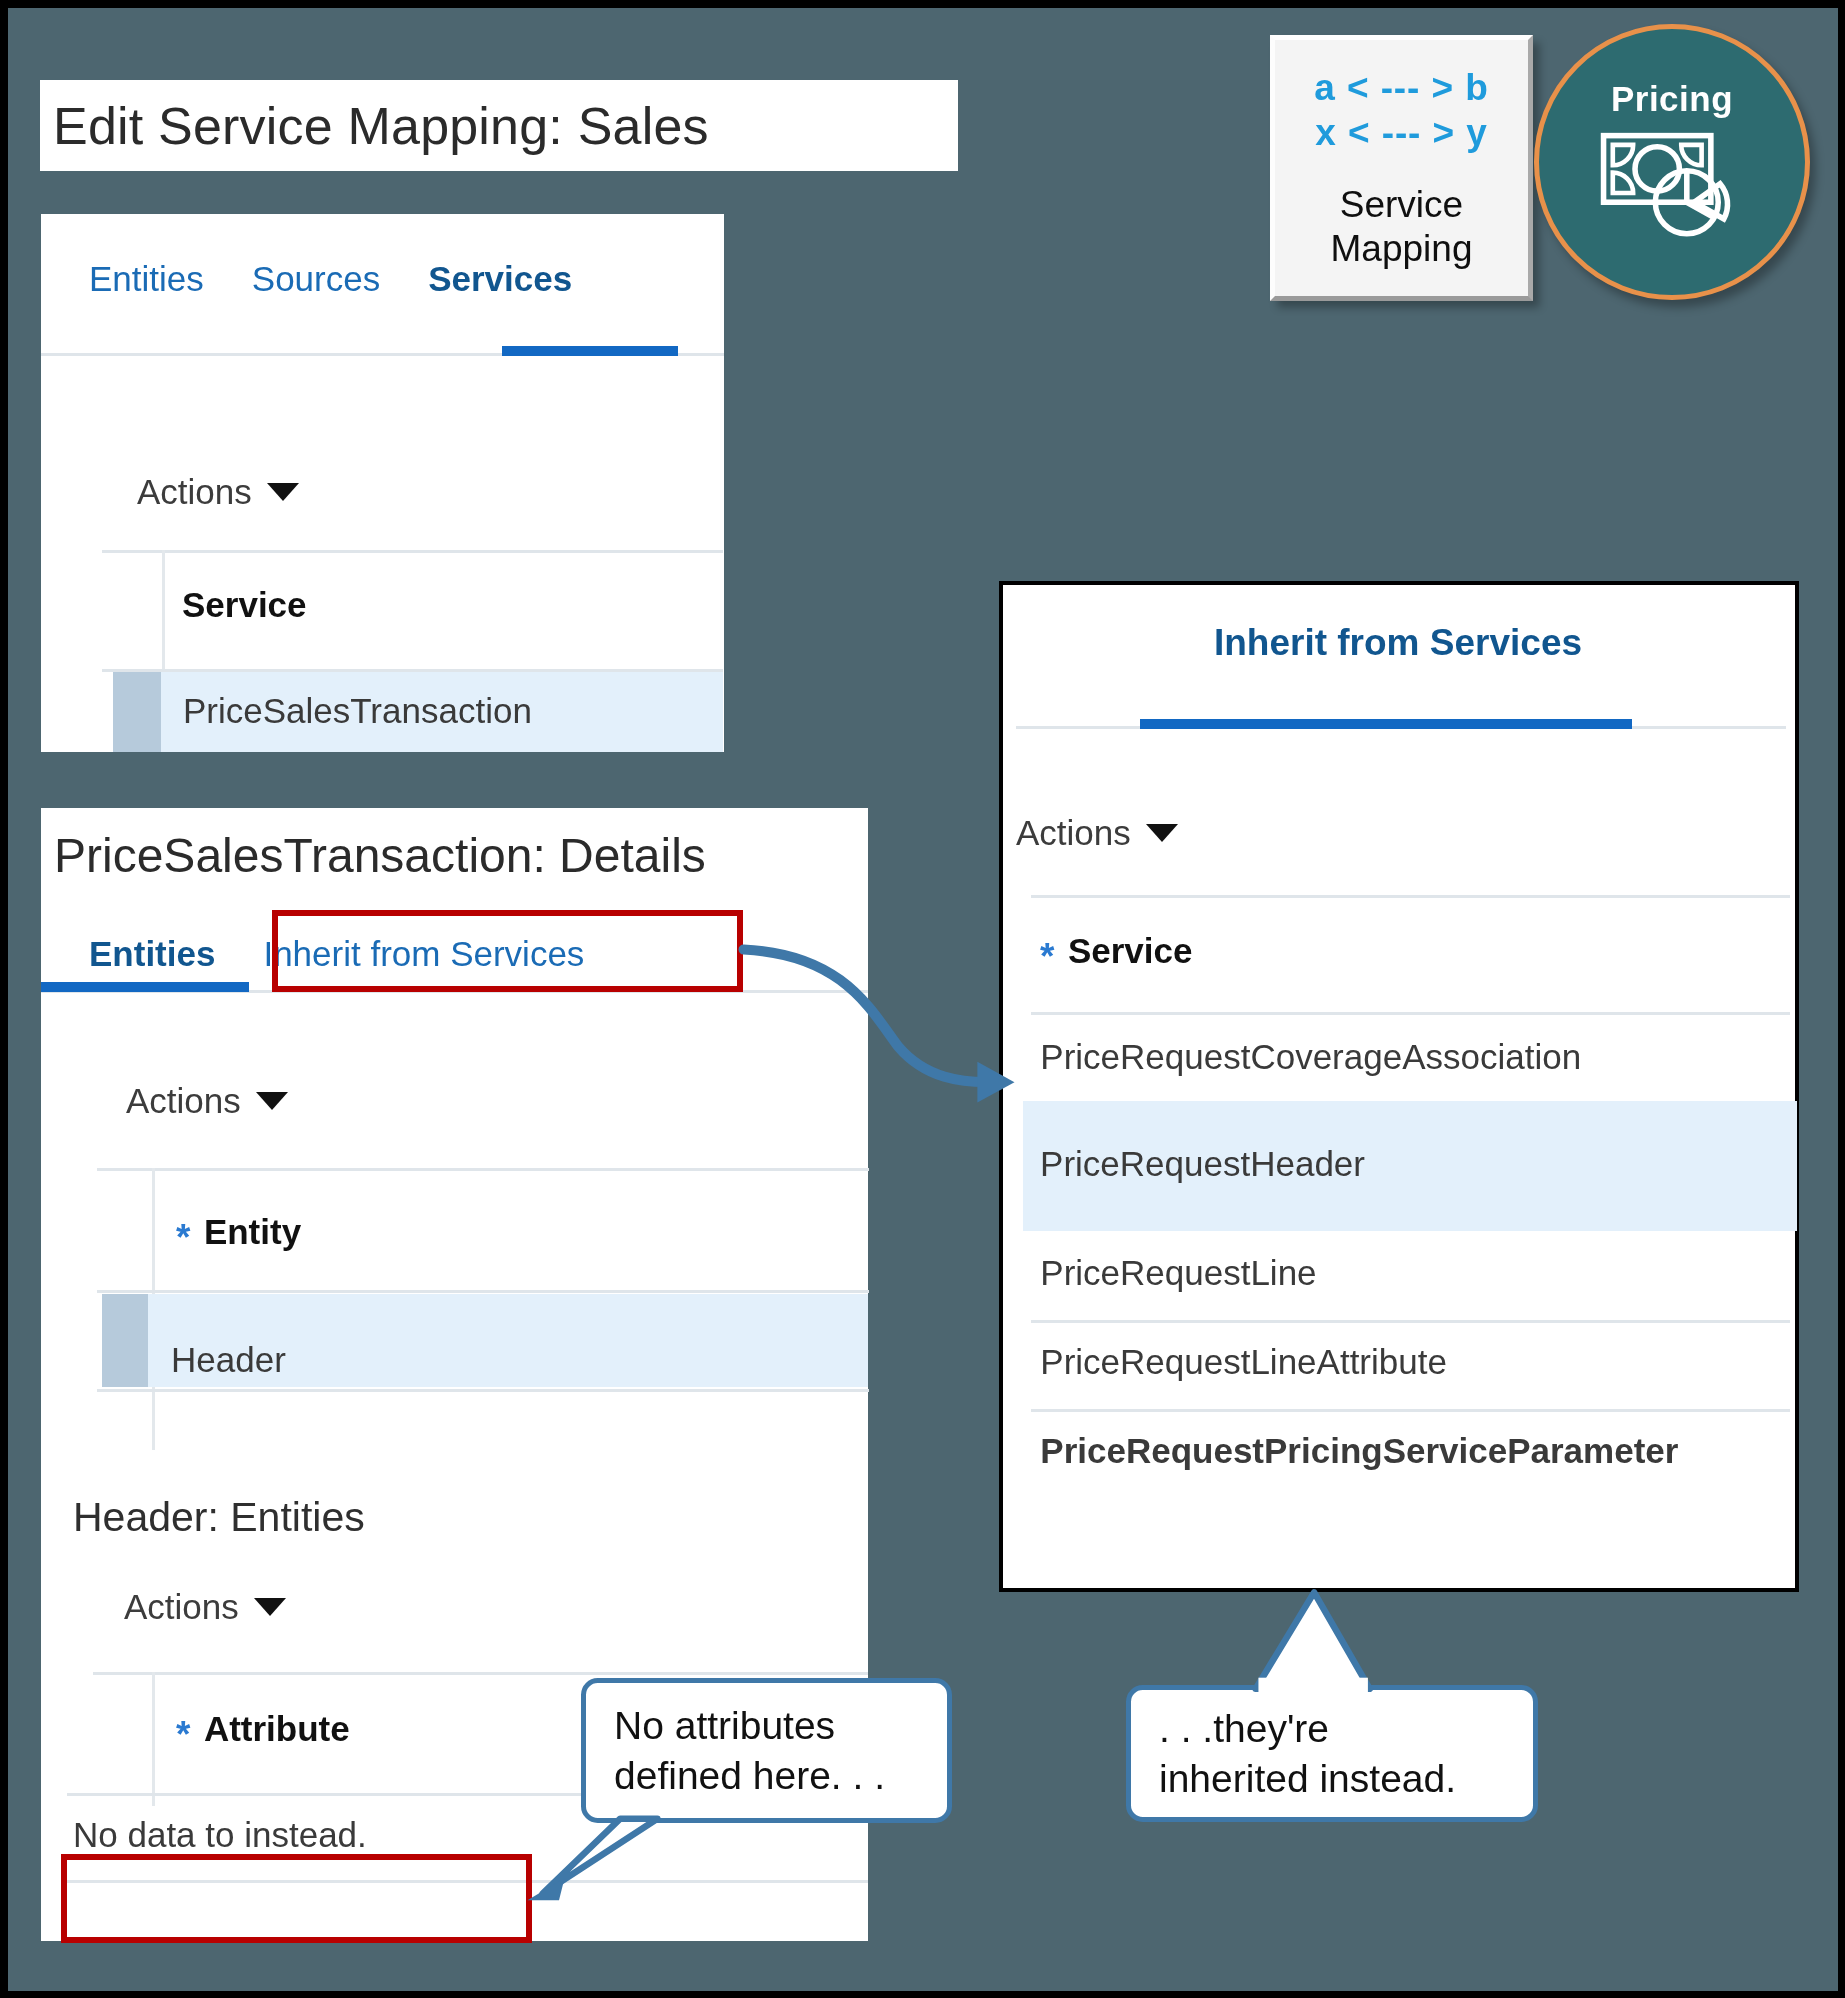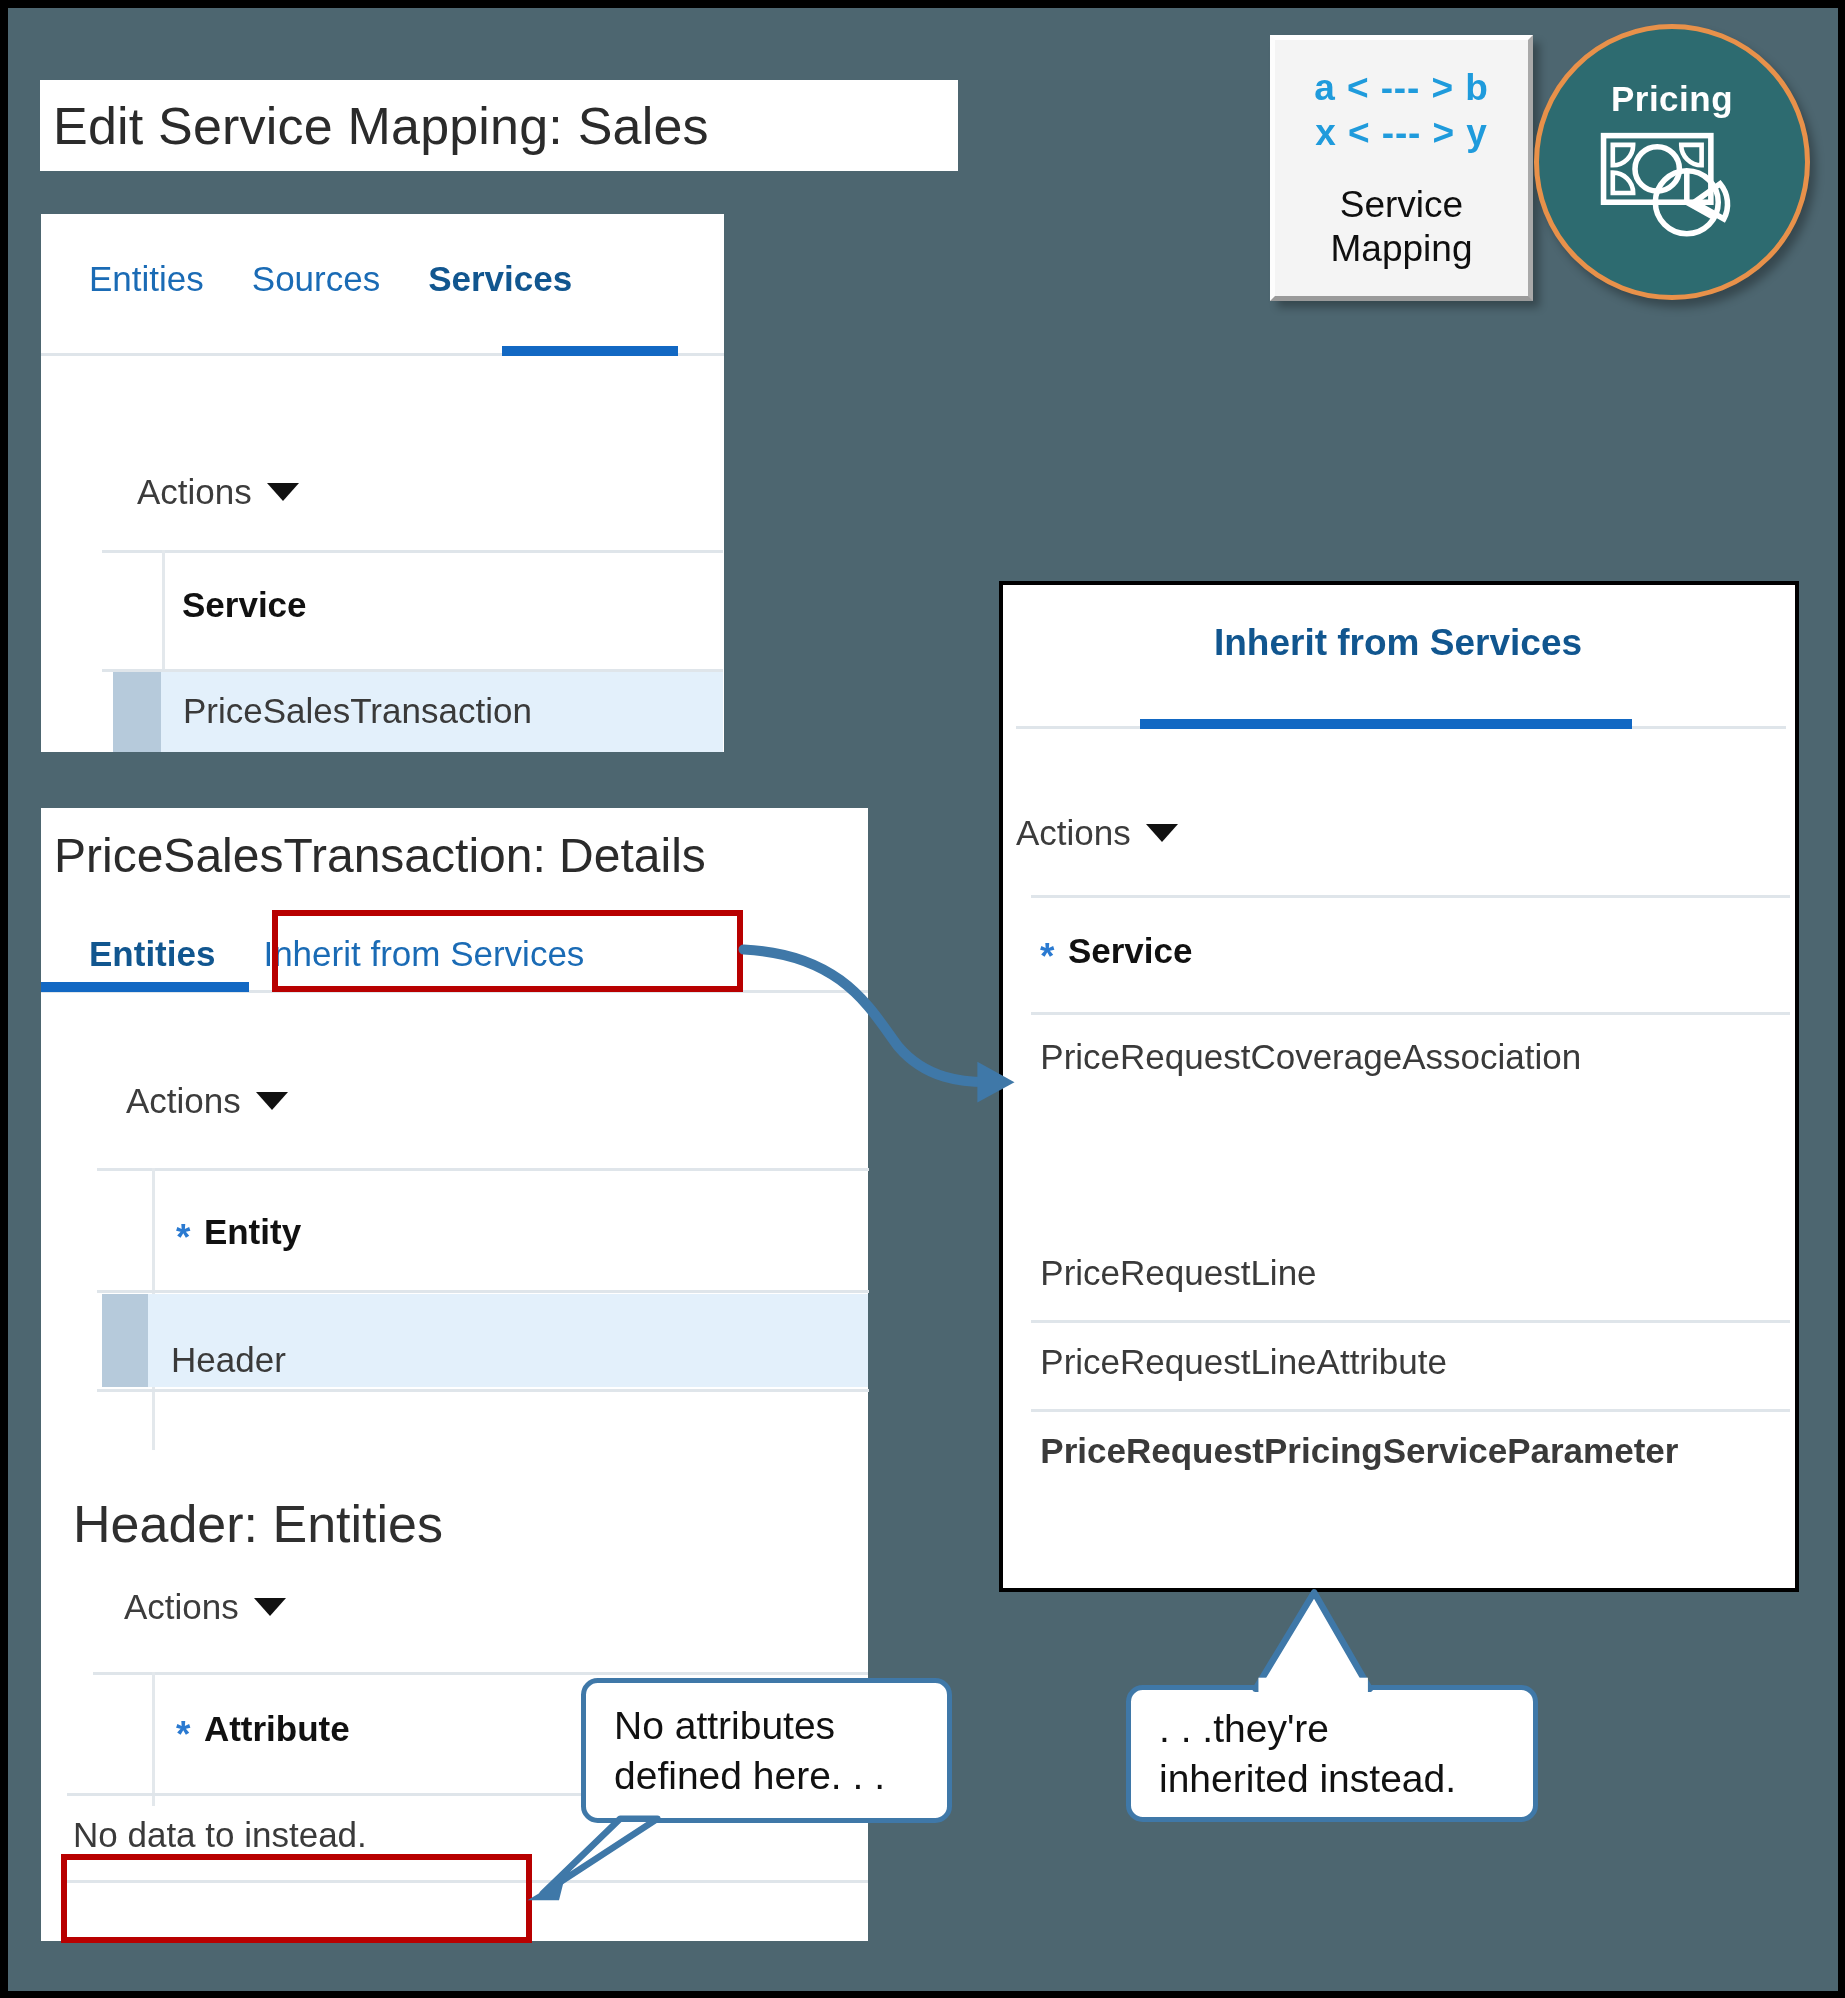--- a/index.html
+++ b/index.html
@@ -58,21 +58,21 @@
   .tbl-line{position:absolute;height:2.8px;background:#dfe5ea;}
   .tbl-vline{position:absolute;width:2.8px;background:#e3e8ec;}
   .colhdr{font-size:35px;font-weight:bold;color:#111111;white-space:nowrap;}
   .req-star{color:#2a7ad1;font-weight:bold;font-size:37px;margin-right:9.3px;
             position:relative;top:5.6px;}
   .cell{font-size:35px;color:#3a3a3a;white-space:nowrap;}
   .rowsel{background:#e3f0fb;}
   .rowmark{background:#b6cadb;}
 
   
-  .sec-title{font-size:52px;color:#2f2f2f;white-space:nowrap;}
+  .sec-title{font-size:41px;color:#2f2f2f;white-space:nowrap;}
   .card-title{font-size:48px;color:#2b2b2b;white-space:nowrap;}
 
   
   .redbox{position:absolute;border:6.5px solid #b80000;box-sizing:border-box;}
 
   
   #legend{
     left:1218px;top:27px;width:263px;height:266px;
     background:#f4f4f4;
     border-top:5.6px solid #ffffff;
@@ -255,20 +255,23 @@
     <div class="abs" style="left:37px;top:345px;">
       <span class="req-star">*</span>
       <span class="colhdr">Service</span>
     </div>
     <div class="tbl-line" style="left:28px;top:427px;width:759px;"></div>
 
     <div class="abs" style="left:28px;top:432px;width:759px;height:83px;">
       <div class="cell abs" style="left:9.3px;top:20.4px;">PriceRequestCoverageAssociation</div>
     </div>
 
+    <div class="abs rowsel" style="left:20.4px;top:516px;width:774px;height:130px;">
+      <div class="cell abs" style="left:16.7px;top:43px;">PriceRequestHeader</div>
+    </div>
 
     <div class="abs" style="left:28px;top:646px;width:759px;height:89px;">
       <div class="cell abs" style="left:9.3px;top:22px;">PriceRequestLine</div>
     </div>
     <div class="tbl-line" style="left:28px;top:735px;width:759px;"></div>
 
     <div class="abs" style="left:28px;top:735px;width:759px;height:89px;">
       <div class="cell abs" style="left:9.3px;top:22px;">PriceRequestLineAttribute</div>
     </div>
     <div class="tbl-line" style="left:28px;top:824px;width:759px;"></div>

